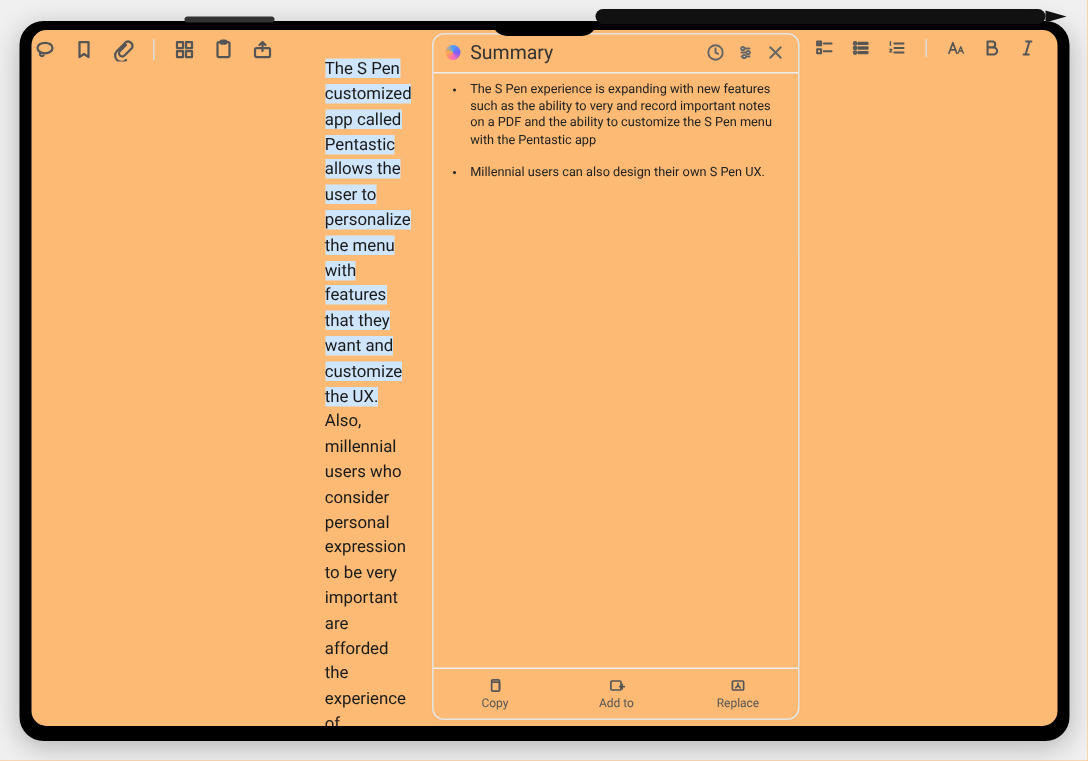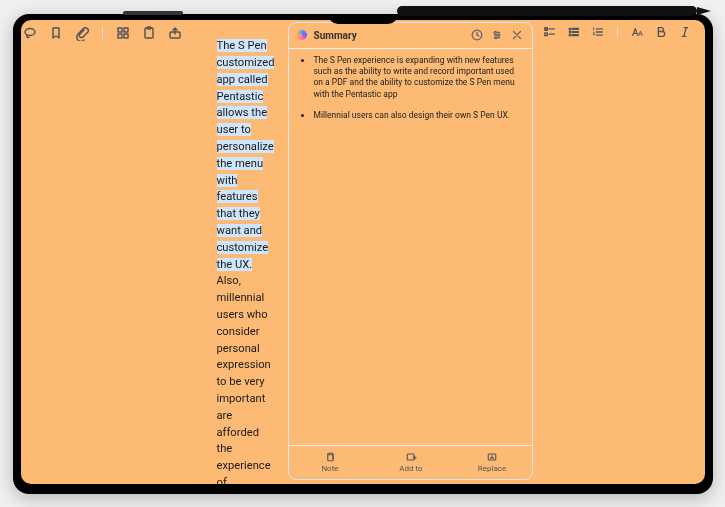--- a/index.html
+++ b/index.html
@@ -63,21 +63,21 @@
   .note { flex: 1 1 56%; font-size: 11.2px; line-height: 1.5; color:#1a1a1a; padding-right:6px;}
   .note .hl { background: #cfe5fb; }
   
   .panel {
     flex: 0 0 245px; border:1px solid #e4e4e4; border-radius:8px;
     display:flex; flex-direction:column; min-height:0;
     box-shadow: 0 0 0 1px rgba(0,0,0,.01);
   }
   .panel-head{
     height:26px; display:flex; align-items:center; padding:0 8px;
-    border-bottom:1px solid #eee; font-size:10px; color:#333; font-weight:700;
+    border-bottom:1px solid #eee; font-size:13px; color:#333; font-weight:400;
   }
   .panel-head .ai { width:10px;height:10px;border-radius:50%;
     background:conic-gradient(#4aa0ff,#7a5cff,#ff6fb0,#ffa94a,#4aa0ff); margin-right:6px;}
   .panel-head .spacer{flex:1;}
   .panel-head .pbtn{ width:14px;height:14px; display:inline-flex; align-items:center; justify-content:center; margin-left:6px; color:#666; cursor:pointer;}
   .panel-body{ flex:1; overflow:auto; padding:6px 12px 6px 4px;}
   .panel-body ul{ list-style: disc; padding-left:20px;}
   .panel-body li{ font-size:8.5px; line-height:1.35; color:#222; margin-bottom:10px;}
   .panel-foot{
     height:34px; border-top:1px solid #eee; display:flex;
@@ -264,31 +264,31 @@
               </svg>
             </span>
           <span class="pbtn">
               <svg viewBox="0 0 16 16">
                 <path d="M4 4l8 8M12 4l-8 8"></path>
               </svg>
             </span>
         </div>
         <div class="panel-body">
           <ul>
-            <li>The S Pen experience is expanding with new features such as the ability to write and record important used on a PDF and the ability to customize the S Pen menu with the Pentastic app</li>
+            <li>The S Pen experience is expanding with new features such as the ability to very and record important notes on a PDF and the ability to customize the S Pen menu with the Pentastic app</li>
             <li>Millennial users can also design their own S Pen UX.</li>
           </ul>
         </div>
         <div class="panel-foot">
           <div class="fbtn">
             <svg viewBox="0 0 16 16">
                 <rect x="5" y="5" width="7" height="8" rx="1"></rect>
                 <path d="M5 5V4a1 1 0 011-1h5a1 1 0 011 1v7"></path>
               </svg>
-            <span>Note</span>
+            <span>Copy</span>
           </div>
           <div class="fbtn">
             <svg viewBox="0 0 16 16">
                 <rect x="3" y="4" width="9" height="8" rx="1"></rect>
                 <path d="M13 7v4M11 9h4"></path>
               </svg>
             <span>Add to</span>
           </div>
           <div class="fbtn">
             <svg viewBox="0 0 16 16">

